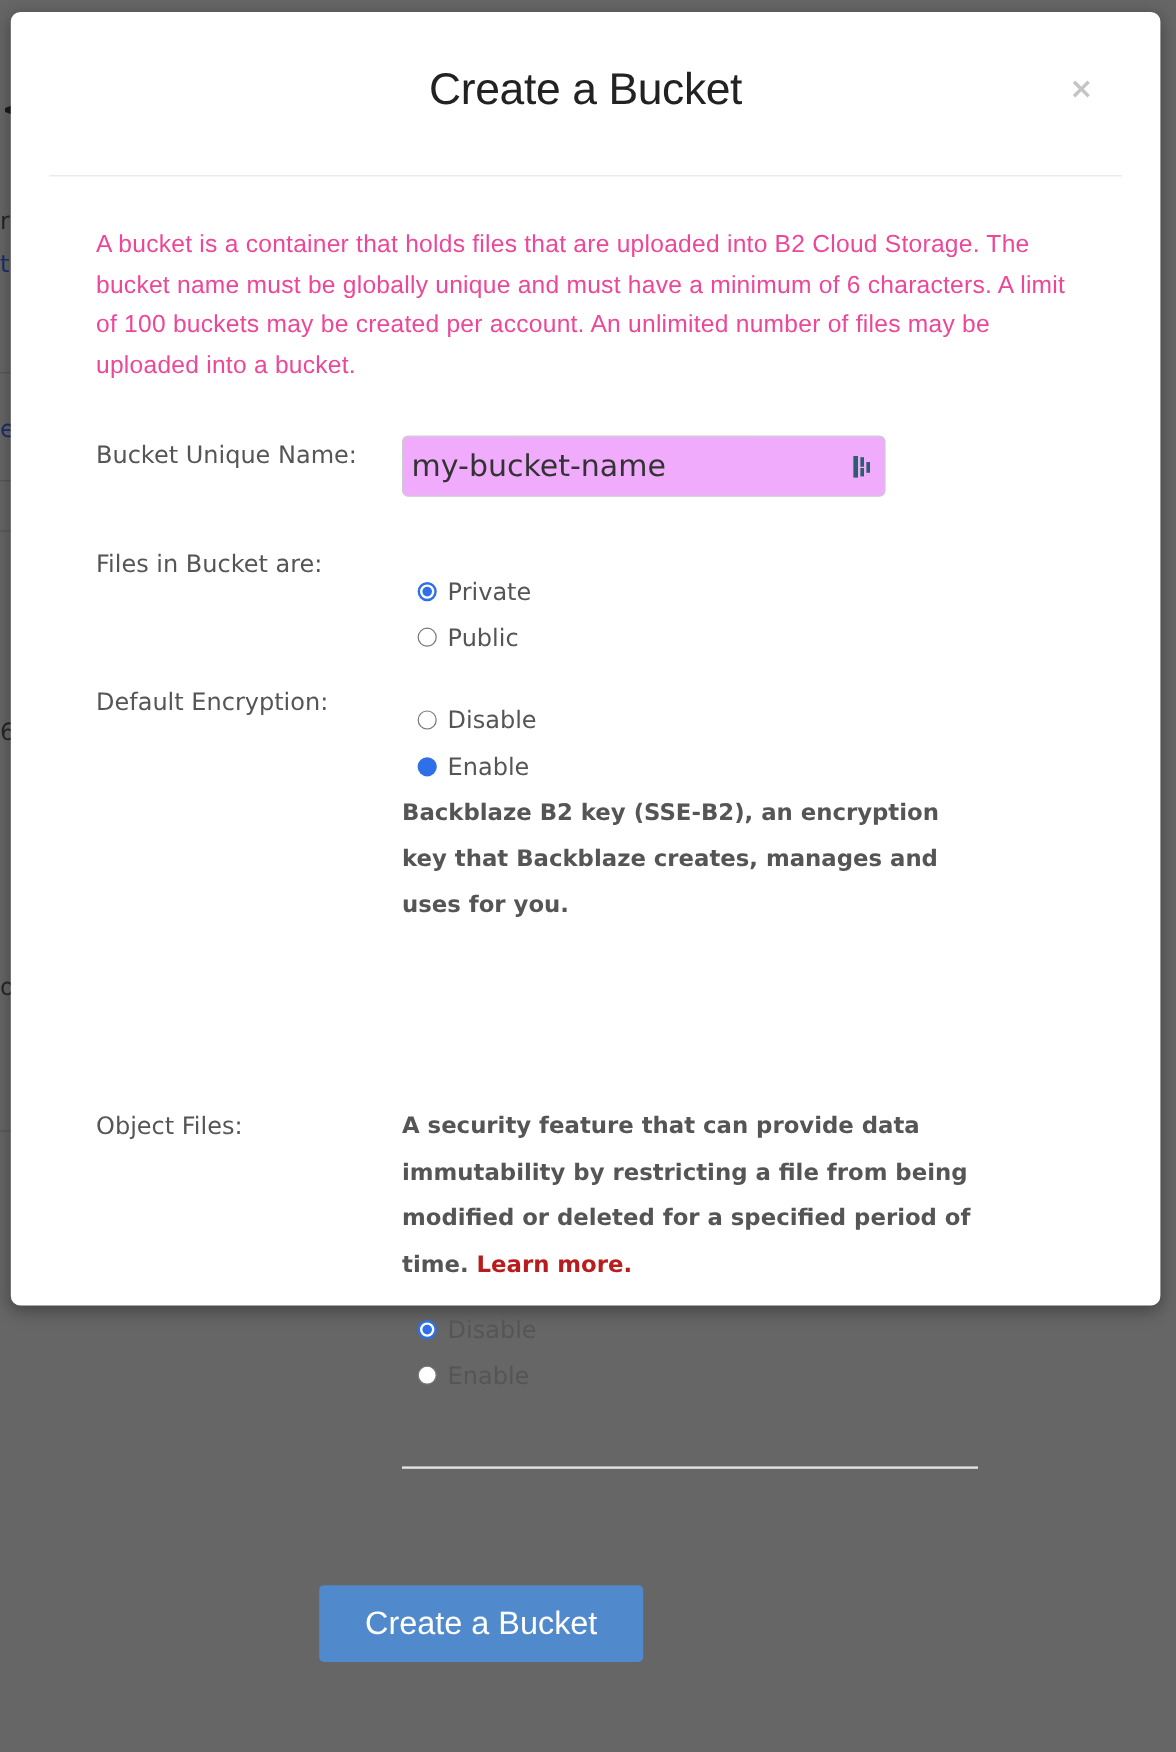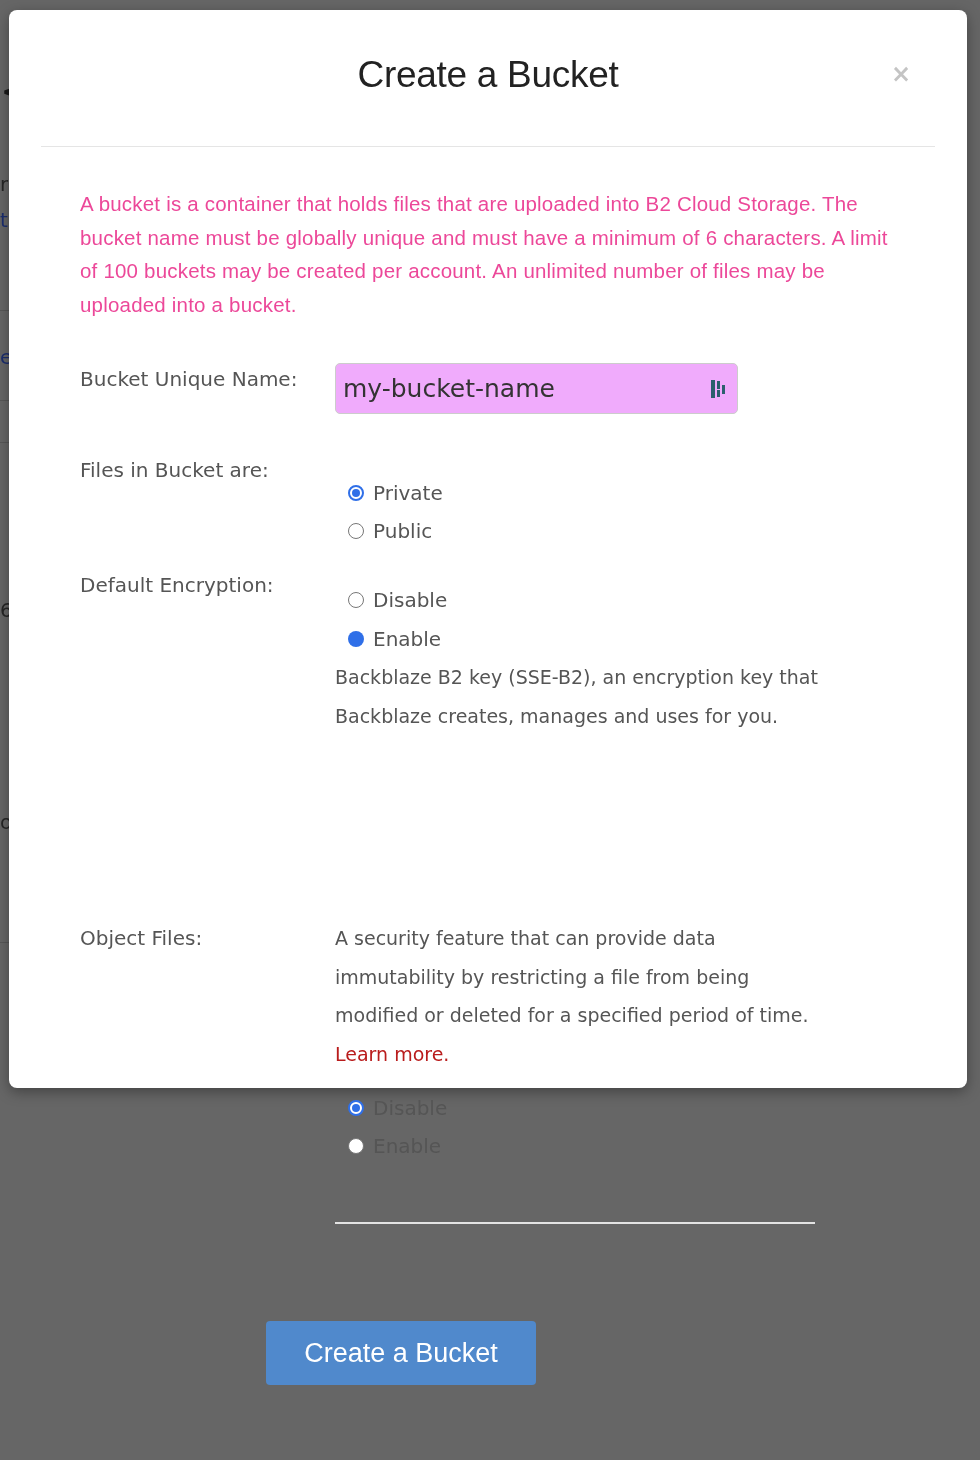--- a/index.html
+++ b/index.html
@@ -174,20 +174,21 @@
       font-family: "DejaVu Sans", sans-serif;
     }
 
     .help {
       position: absolute;
       left: 326px;
       width: 490px;
       font-size: 19px;
       color: #555555;
       font-family: "DejaVu Sans", sans-serif;
+      font-weight: bold;
     }
     .help.spaced { line-height: 38.5px; }
     .help.tight { line-height: 28.8px; }
     .learn-link {
       color: #b91c1c;
       text-decoration: none;
       cursor: pointer;
     }
 
     .divider {

